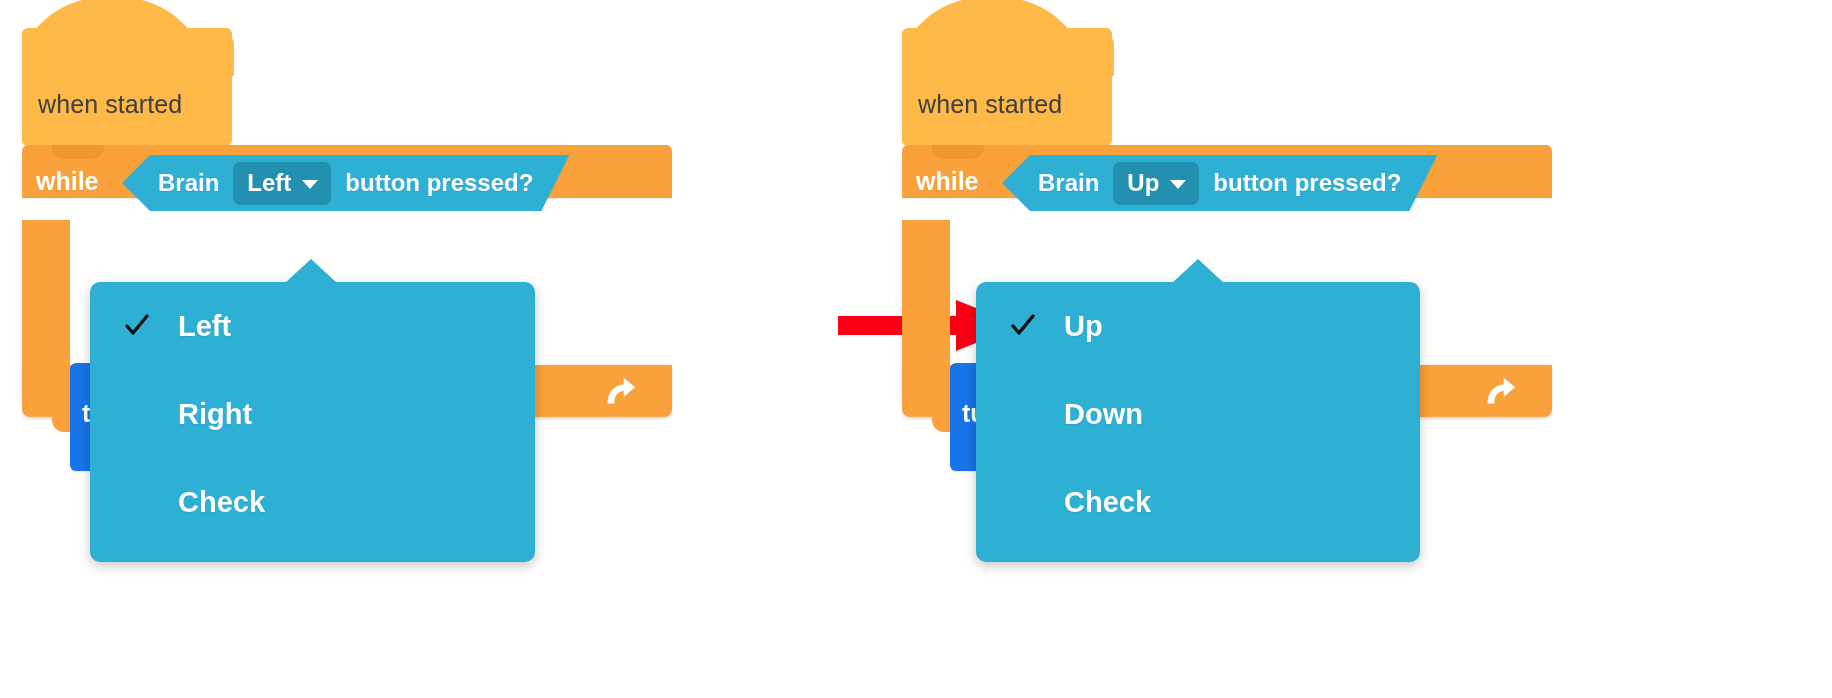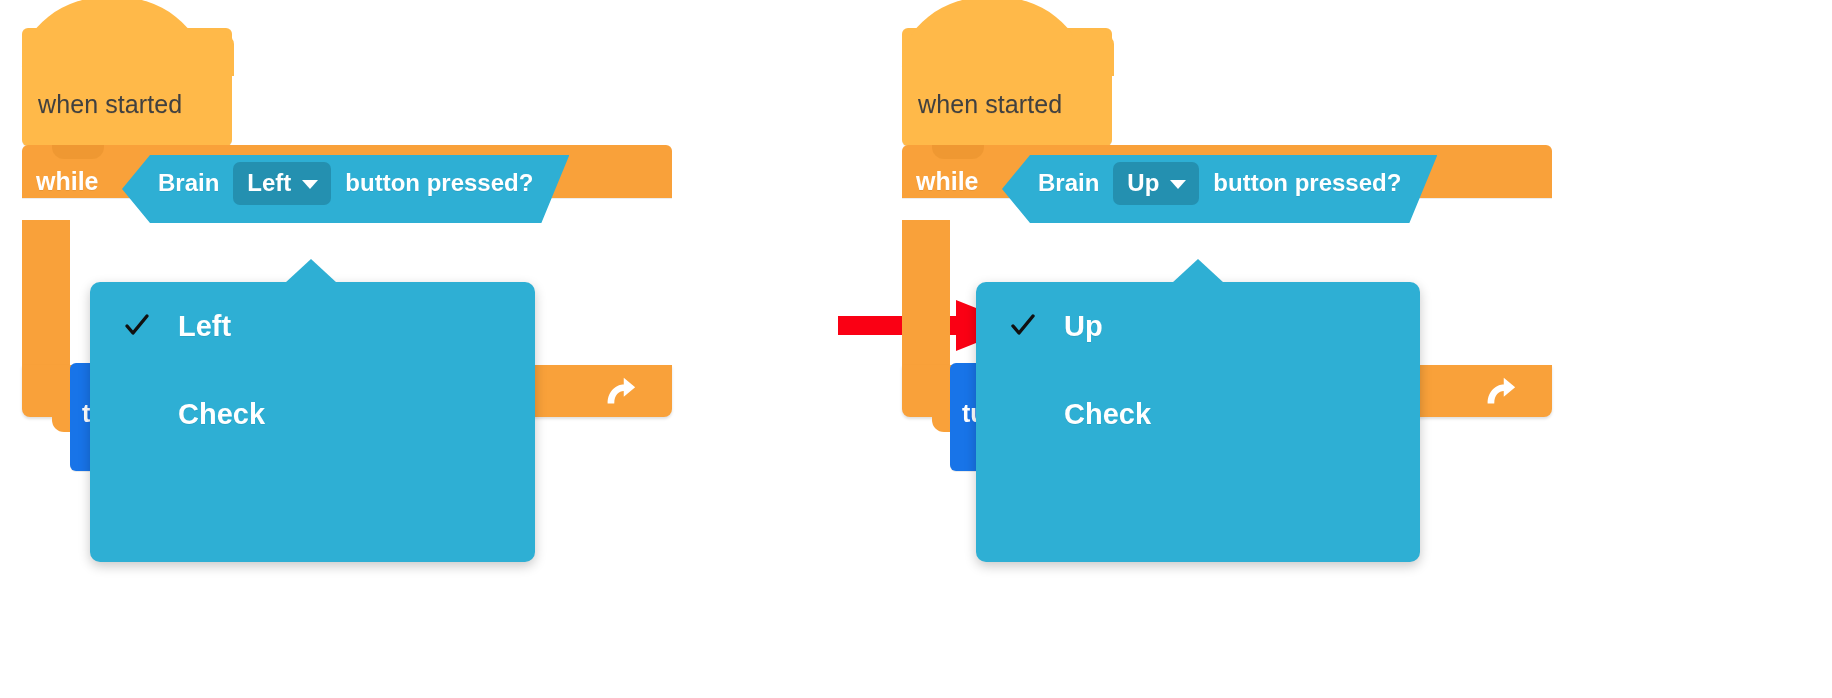--- a/index.html
+++ b/index.html
@@ -70,21 +70,21 @@
   }
   .loop-icon{
     position:absolute;right:34px;top:8px;width:38px;height:38px;
   }
 
   
   .hex{
     position:absolute;left:100px;top:10px;height:56px;
     background:#2eafd4;
     display:flex;align-items:center;
-    padding:0 10px 12px 10px;
+    padding:0 10px 0 10px;
     clip-path:polygon(28px 0,100% 0,calc(100% - 28px) 100%,100% 100%,100% 100%,28px 100%,0 50%);
   }
   .hex-inner{display:flex;align-items:center;gap:14px;padding:0 26px;}
   .hex-text{
     color:#fff;font-size:24px;font-weight:700;white-space:nowrap;
     text-shadow:0 1px 0 rgba(0,0,0,.07);
   }
   .dropfield{
     background:#2490b0;border-radius:7px;
     padding:7px 13px 8px 14px;
@@ -195,20 +195,23 @@
   <div class="menu" style="left:90px;top:282px;width:445px;height:280px;">
     <div class="pointer" style="left:195px;"></div>
 
     <div class="menu-item">
       <svg class="check" viewBox="0 0 26 26">
         <path d="M3 13 L9 20 L23 3" stroke="#111" stroke-width="3.4" fill="none" stroke-linecap="round" stroke-linejoin="round"></path>
       </svg>
       <span class="mlabel">Left</span>
     </div>
 
+    <div class="menu-item">
+      <span class="mlabel">Right</span>
+    </div>
 
     <div class="menu-item">
       <span class="mlabel">Check</span>
     </div>
   </div>
 </div>
 
 <svg class="arrow" viewBox="0 0 182 60">
   <path d="M0 20 L118 20 L118 4 L182 29.5 L118 55 L118 39 L0 39 Z" fill="#fa0014"></path>
 </svg>
@@ -259,18 +262,21 @@
   <div class="menu" style="left:96px;top:282px;width:444px;height:280px;">
     <div class="pointer" style="left:196px;"></div>
 
     <div class="menu-item">
       <svg class="check" viewBox="0 0 26 26">
         <path d="M3 13 L9 20 L23 3" stroke="#111" stroke-width="3.4" fill="none" stroke-linecap="round" stroke-linejoin="round"></path>
       </svg>
       <span class="mlabel">Up</span>
     </div>
 
+    <div class="menu-item">
+      <span class="mlabel">Down</span>
+    </div>
 
     <div class="menu-item">
       <span class="mlabel">Check</span>
     </div>
   </div>
 </div>
 
 </body></html>

